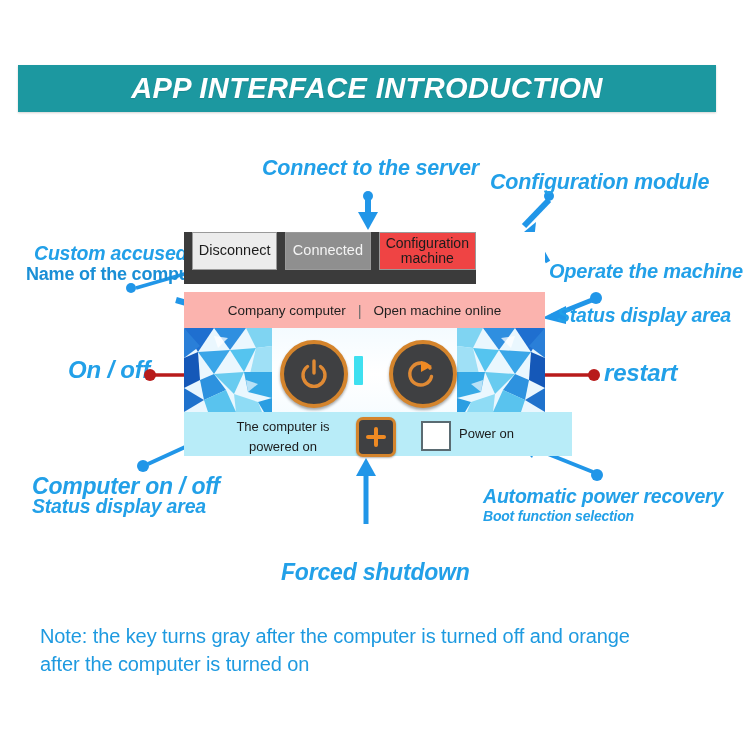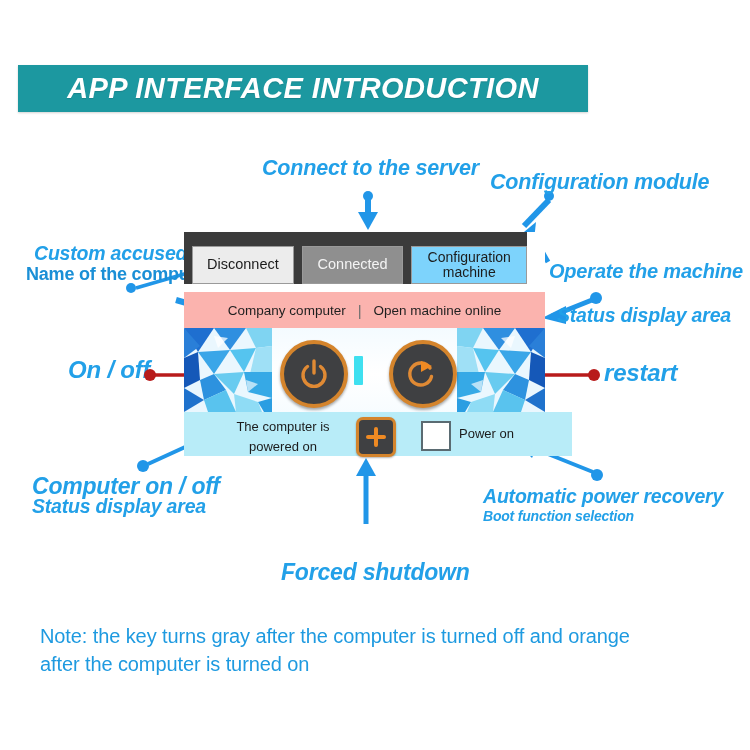--- a/index.html
+++ b/index.html
@@ -5,21 +5,21 @@
   html,body{margin:0;padding:0;}
   body{
     width:750px;height:750px;
     background:#ffffff;
     font-family:"Liberation Sans", sans-serif;
     position:relative;
     overflow:hidden;
   }
   
   .banner{
-    position:absolute;left:18px;top:65px;width:570px;height:47px;
+    position:absolute;left:18px;top:65px;width:698px;height:47px;
     background:#1c98a0;
     box-shadow:0 1px 2px rgba(0,0,0,.18);
   }
   .banner-title{
     position:absolute;left:0;top:0;width:100%;height:100%;
     display:flex;align-items:center;justify-content:center;
     color:#ffffff;
     font-size:29px;font-weight:bold;font-style:italic;
     letter-spacing:.4px;
     text-shadow:0 1px 1px rgba(0,0,0,.12);
@@ -37,38 +37,38 @@
   }
   .anno.plain{font-style:normal;color:#1a8fd6;}
   svg.ptr{position:absolute;overflow:visible;}
 
   
   .app{
     position:absolute;left:184px;top:232px;width:361px;height:224px;
     background:#ffffff;
   }
   .tabbar{
-    position:absolute;left:0;top:0;width:343px;height:52px;
+    position:absolute;left:0;top:0;width:292px;height:52px;
     background:#3b3b3b;
     box-sizing:border-box;
-    display:flex;align-items:flex-end;
+    display:flex;align-items:flex-start;
   }
   .tab{
     box-sizing:border-box;
     height:38px;margin-left:8px;
     border:1px solid #9a9a9a;
     display:flex;align-items:center;justify-content:center;
     text-align:center;
     font-size:14.5px;color:#1c1c1c;
     line-height:1.08;
     font-style:normal;font-weight:normal;
   }
   .tab.t1{width:104px;background:#ececec;}
   .tab.t2{width:104px;background:#8f8f8f;color:#f4f4f4;}
-  .tab.t3{width:118px;background:#7dd3fc;font-size:14px;padding:0 2px;}
+  .tab.t3{width:118px;background:#ef4444;font-size:14px;padding:0 2px;}
 
   .statusbar{
     position:absolute;left:0;top:60px;width:361px;height:36px;
     background:#fbb3ae;
     display:flex;align-items:center;justify-content:center;
     gap:12px;
     font-size:13.5px;color:#1f1f1f;
   }
   .statusbar .sep{color:#6d6d6d;font-size:15px;}
 

